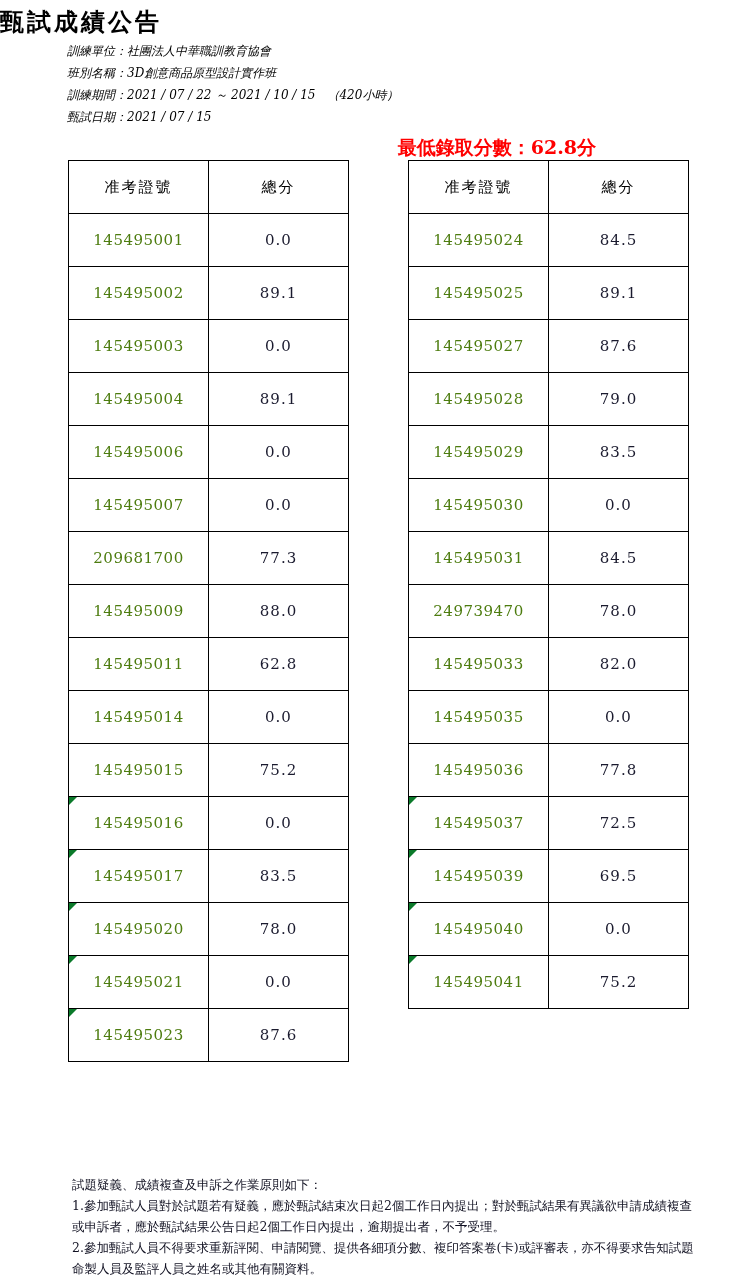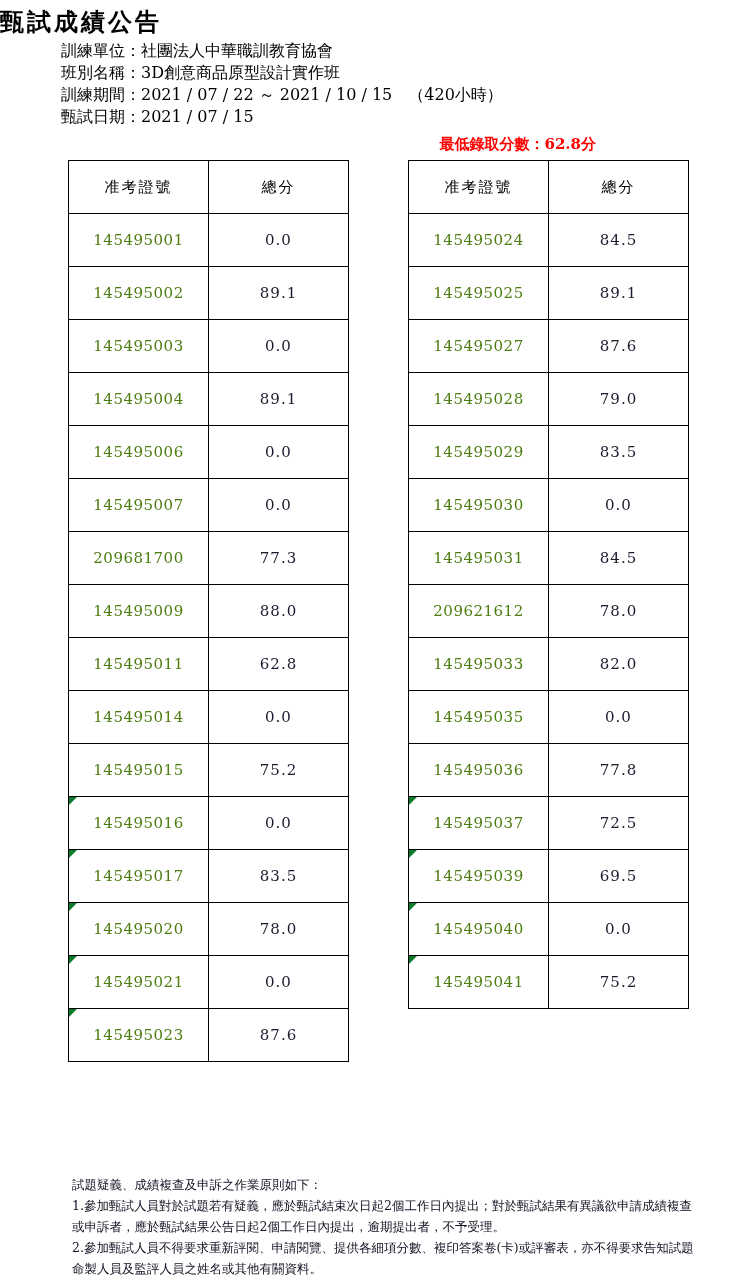--- a/index.html
+++ b/index.html
@@ -33,42 +33,43 @@
     font-size: 24px;
     font-weight: bold;
     letter-spacing: 3px;
     font-family: Liberation Mono, monospace;
   }
 
   
   .meta-block {
     position: absolute;
     top: 40px;
-    left: 61px;
-    font-size: 16px;
+    left: 67px;
+    font-size: 12px;
     line-height: 22px;
     font-family: "DejaVu Serif", "Liberation Serif", serif;
+    font-style: italic;
   }
   .meta-line {
     white-space: pre;
     margin: 0;
     padding: 0;
     height: 22px;
   }
 
   
   .min-score {
     position: absolute;
     top: 135px;
     left: 0;
     width: 712px;
     text-align: right;
     padding-right: 116px;
     box-sizing: border-box;
-    font-size: 15px;
+    font-size: 19px;
     font-weight: bold;
     color: #ff0000;
     white-space: pre;
     font-family: "DejaVu Serif", "Liberation Serif", serif;
   }
 
   
   .tables-wrap {
     position: absolute;
     top: 160px;
@@ -276,21 +277,21 @@
           </tr>
           <tr>
             <td class="cell-id">145495030</td>
             <td class="cell-score">0.0</td>
           </tr>
           <tr>
             <td class="cell-id">145495031</td>
             <td class="cell-score">84.5</td>
           </tr>
           <tr>
-            <td class="cell-id">209621612</td>
+            <td class="cell-id">249739470</td>
             <td class="cell-score">78.0</td>
           </tr>
           <tr>
             <td class="cell-id">145495033</td>
             <td class="cell-score">82.0</td>
           </tr>
           <tr>
             <td class="cell-id">145495035</td>
             <td class="cell-score">0.0</td>
           </tr>

